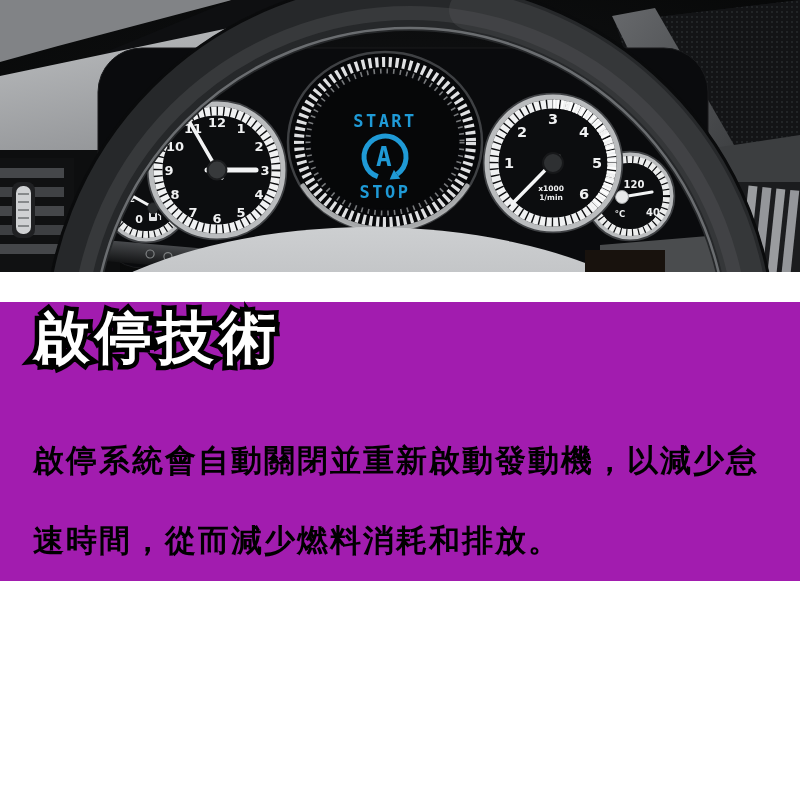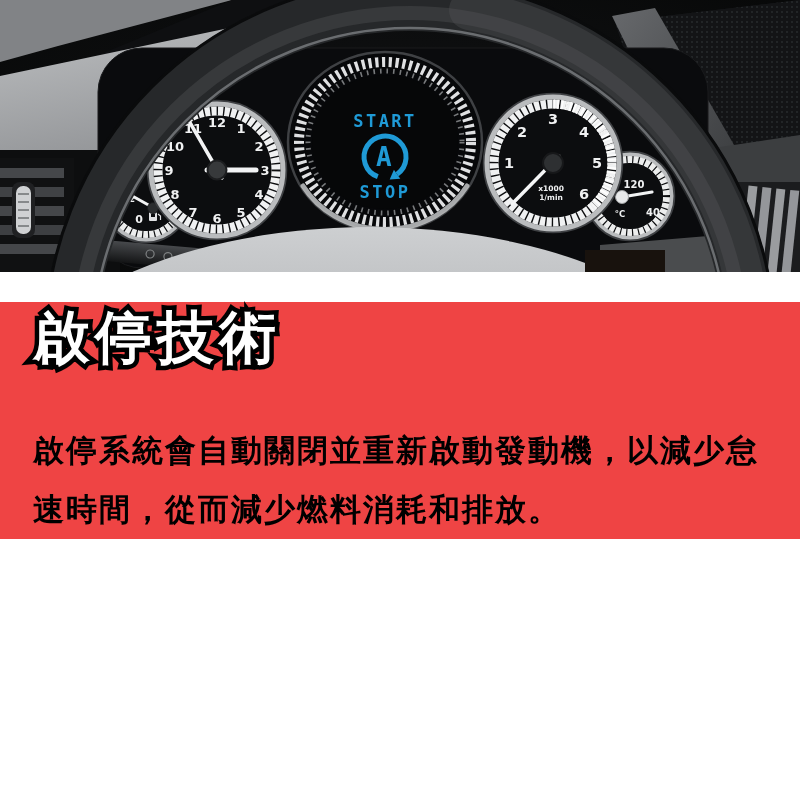--- a/index.html
+++ b/index.html
@@ -1,28 +1,28 @@
 <!DOCTYPE html>
 <html><head>
 <meta charset="utf-8">
 <style>
   html,body{margin:0;padding:0;background:#fff;}
   body{width:800px;height:800px;overflow:hidden;font-family:"Liberation Sans",sans-serif;}
   .photo{width:800px;height:272px;overflow:hidden;background:#0b0c0d;}
   .photo svg{display:block;}
-  .content{padding:0 28px 0 33px;background:#ef4444;}
+  .content{padding:0 28px 0 33px;background:#a21caf;}
   .article-title{
     font-family:"DejaVu Sans",sans-serif;
     font-size:57px;line-height:70px;font-weight:800;letter-spacing:5px;
     color:#ffffff;-webkit-text-stroke:9px #000;paint-order:stroke fill;
     text-shadow:0 0 1px #000;
     margin:30px 0 0 0;
   }
   .para{
-    font-size:31px;line-height:59px;letter-spacing:2px;color:#000;
+    font-size:31px;line-height:80px;letter-spacing:2px;color:#000;
     font-weight:600;white-space:pre-line;margin:0;
   }
   .para.first{margin-top:49px;}
   .para.second{margin-top:53px;}
   .gtxt{fill:#f0f1f2;font-family:"DejaVu Sans",sans-serif;font-weight:bold;}
   .lcd{fill:#1F9AD6;font-family:"DejaVu Sans Mono",monospace;font-weight:bold;letter-spacing:2.5px;}
 </style>
 </head>
 <body>
 

